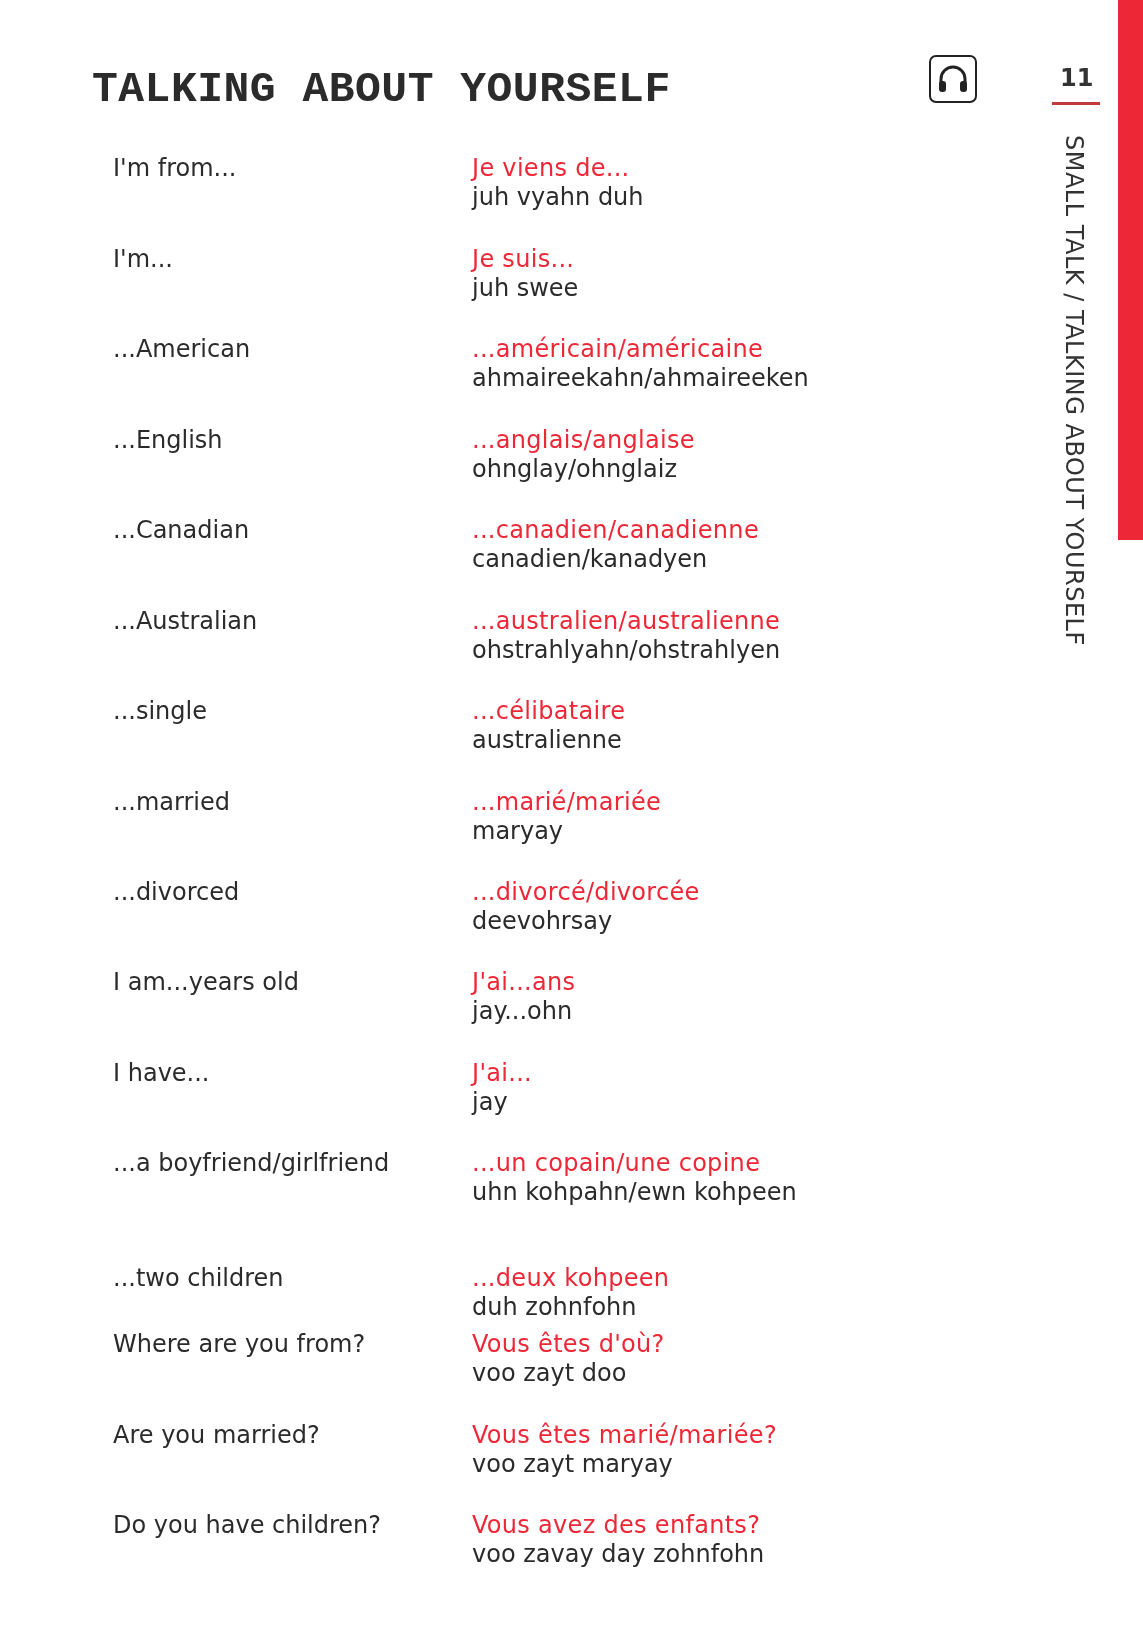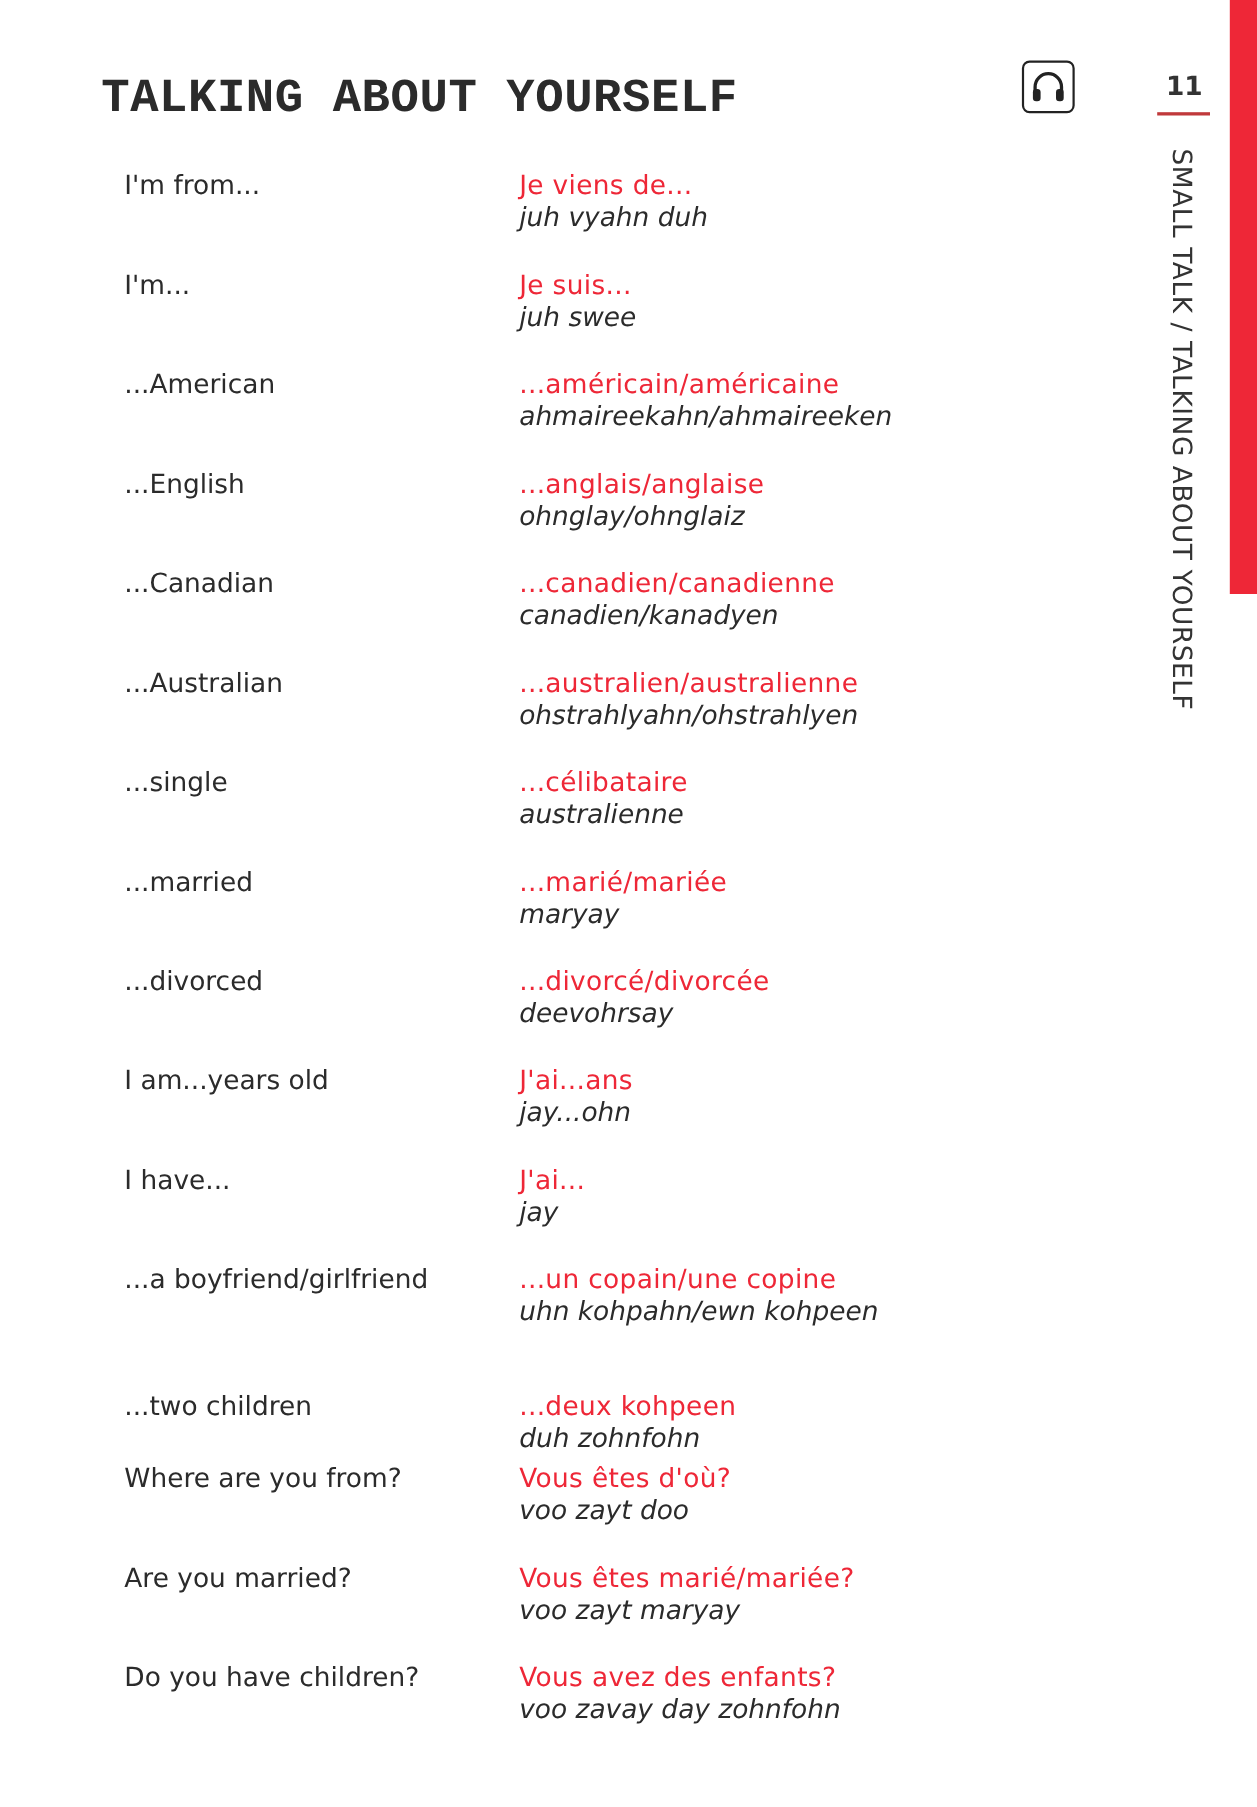--- a/index.html
+++ b/index.html
@@ -42,21 +42,21 @@
     .en {
       position: absolute; left: 93px; top: 0;
       font-size: 24px; color: #2b2b2b; white-space: nowrap; margin-left: 20px;
     }
     .fr {
       position: absolute; left: 472px; top: 0;
       font-size: 24px; color: #ee2737; white-space: nowrap; letter-spacing: 0.3px;
     }
     .pron {
       position: absolute; left: 472px; top: 29px;
-      font-size: 24px; font-style: italic; color: #2b2b2b; white-space: nowrap;
+      font-size: 24px; color: #2b2b2b; white-space: nowrap;
       font-family: "DejaVu Sans", sans-serif;
     }
   </style>
 </head>
 <body>
 
 <h1 class="title">TALKING ABOUT YOURSELF</h1>
 
 <div class="audio-icon">
   <svg width="32" height="30" viewBox="0 0 32 30">

